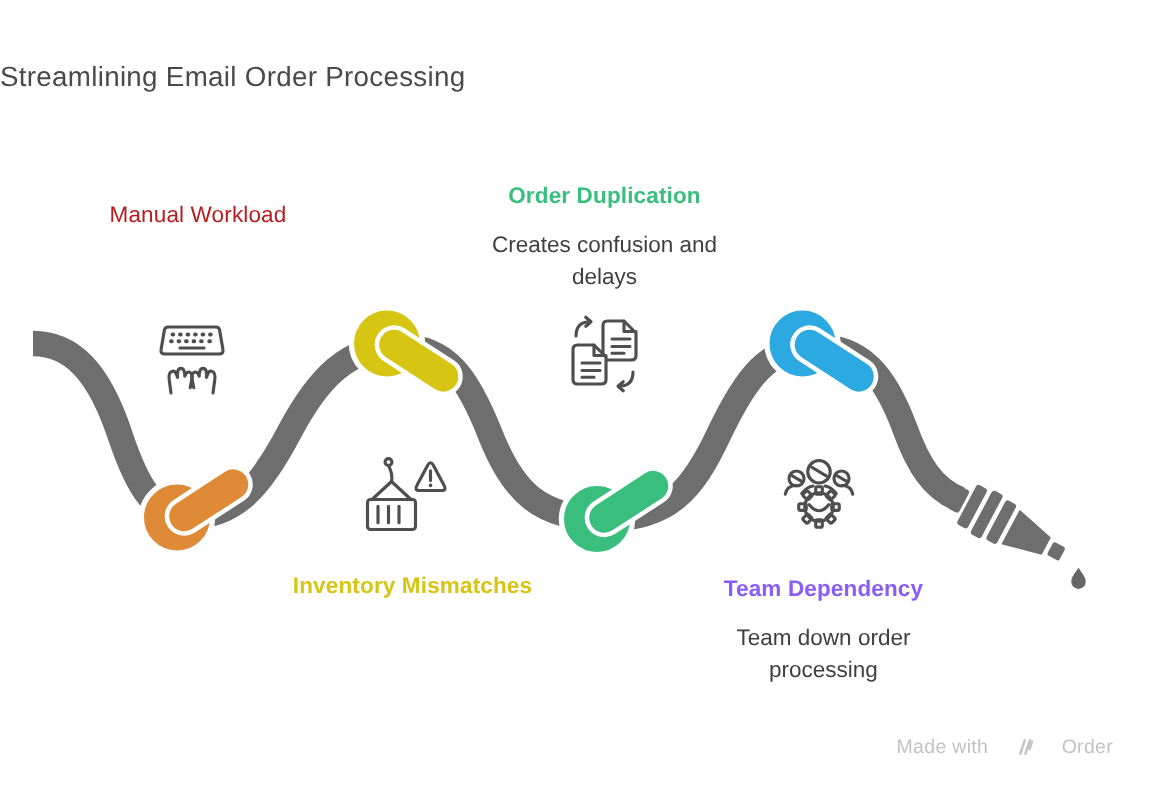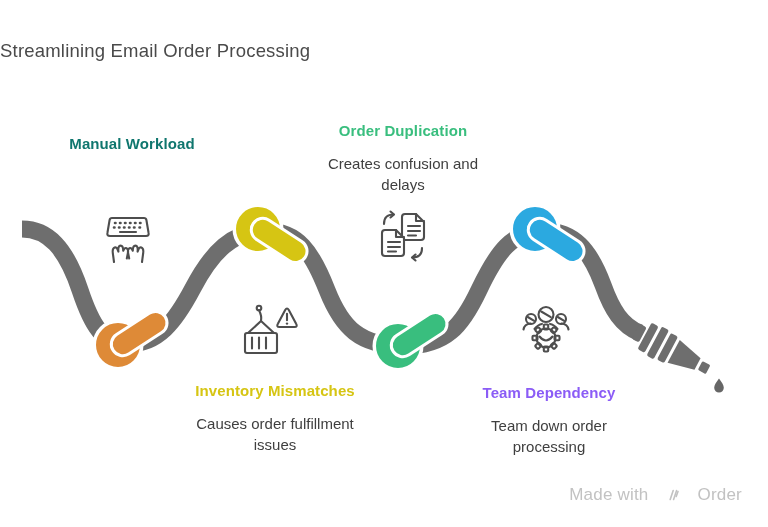--- a/index.html
+++ b/index.html
@@ -6,30 +6,30 @@
   #canvas{
     position:relative;width:768px;height:527px;background:#ffffff;overflow:hidden;
     font-family:"Liberation Sans","DejaVu Sans",sans-serif;
   }
   .title{
     position:absolute;top:40px;left:0;width:768px;text-align:left;
     font-size:18.5px;font-weight:500;color:#4a4a4a;letter-spacing:.2px;
   }
   .block{position:absolute;text-align:center;}
   .head{font-size:15px;font-weight:700;letter-spacing:.1px;}
-  .head.orange{color:#0f766e;font-weight:700;text-align:center;}
+  .head.orange{color:#b91c1c;font-weight:400;text-align:center;}
   .head.green{color:#39be7e;text-align:center;}
   .head.yellow{color:#d6c513;}
   .head.blue{color:#8b5cf6;}
   .desc{font-size:15px;color:#3f3f3f;line-height:21px;margin-top:14px;}
   #rope-svg{position:absolute;left:0;top:0;}
   .icon{position:absolute;}
   .footer{
     position:absolute;right:26px;bottom:22px;display:flex;align-items:center;gap:19px;
-    font-size:17px;font-weight:500;color:#c2c2c2;letter-spacing:.2px;cursor:pointer;
+    font-size:13px;font-weight:500;color:#c2c2c2;letter-spacing:.2px;cursor:pointer;
   }
 </style>
 </head>
 <body>
 
 <div id="canvas">
 
   <div class="title">Streamlining Email Order Processing</div>
 
   <svg id="rope-svg" width="768" height="527" viewBox="0 0 768 527">
@@ -151,21 +151,20 @@
     <div class="head orange">Manual Workload</div>
   </div>
 
   <div class="block" style="left:308px;top:122px;width:190px">
     <div class="head green">Order Duplication</div>
     <div class="desc">Creates confusion and delays</div>
   </div>
 
   <div class="block" style="left:173px;top:382px;width:204px">
     <div class="head yellow">Inventory Mismatches</div>
-    <div class="desc" style="width:188px;margin-left:8px">Causes order fulfillment issues</div>
   </div>
 
   <div class="block" style="left:454px;top:384px;width:190px">
     <div class="head blue">Team Dependency</div>
     <div class="desc" style="width:150px;margin-left:20px">Team down order processing</div>
   </div>
 
   <div class="footer">
     <span>Made with</span>
     <svg width="11" height="12" viewBox="0 0 11 12" fill="none" stroke="#c2c2c2" stroke-width="1.6" stroke-linecap="round">

